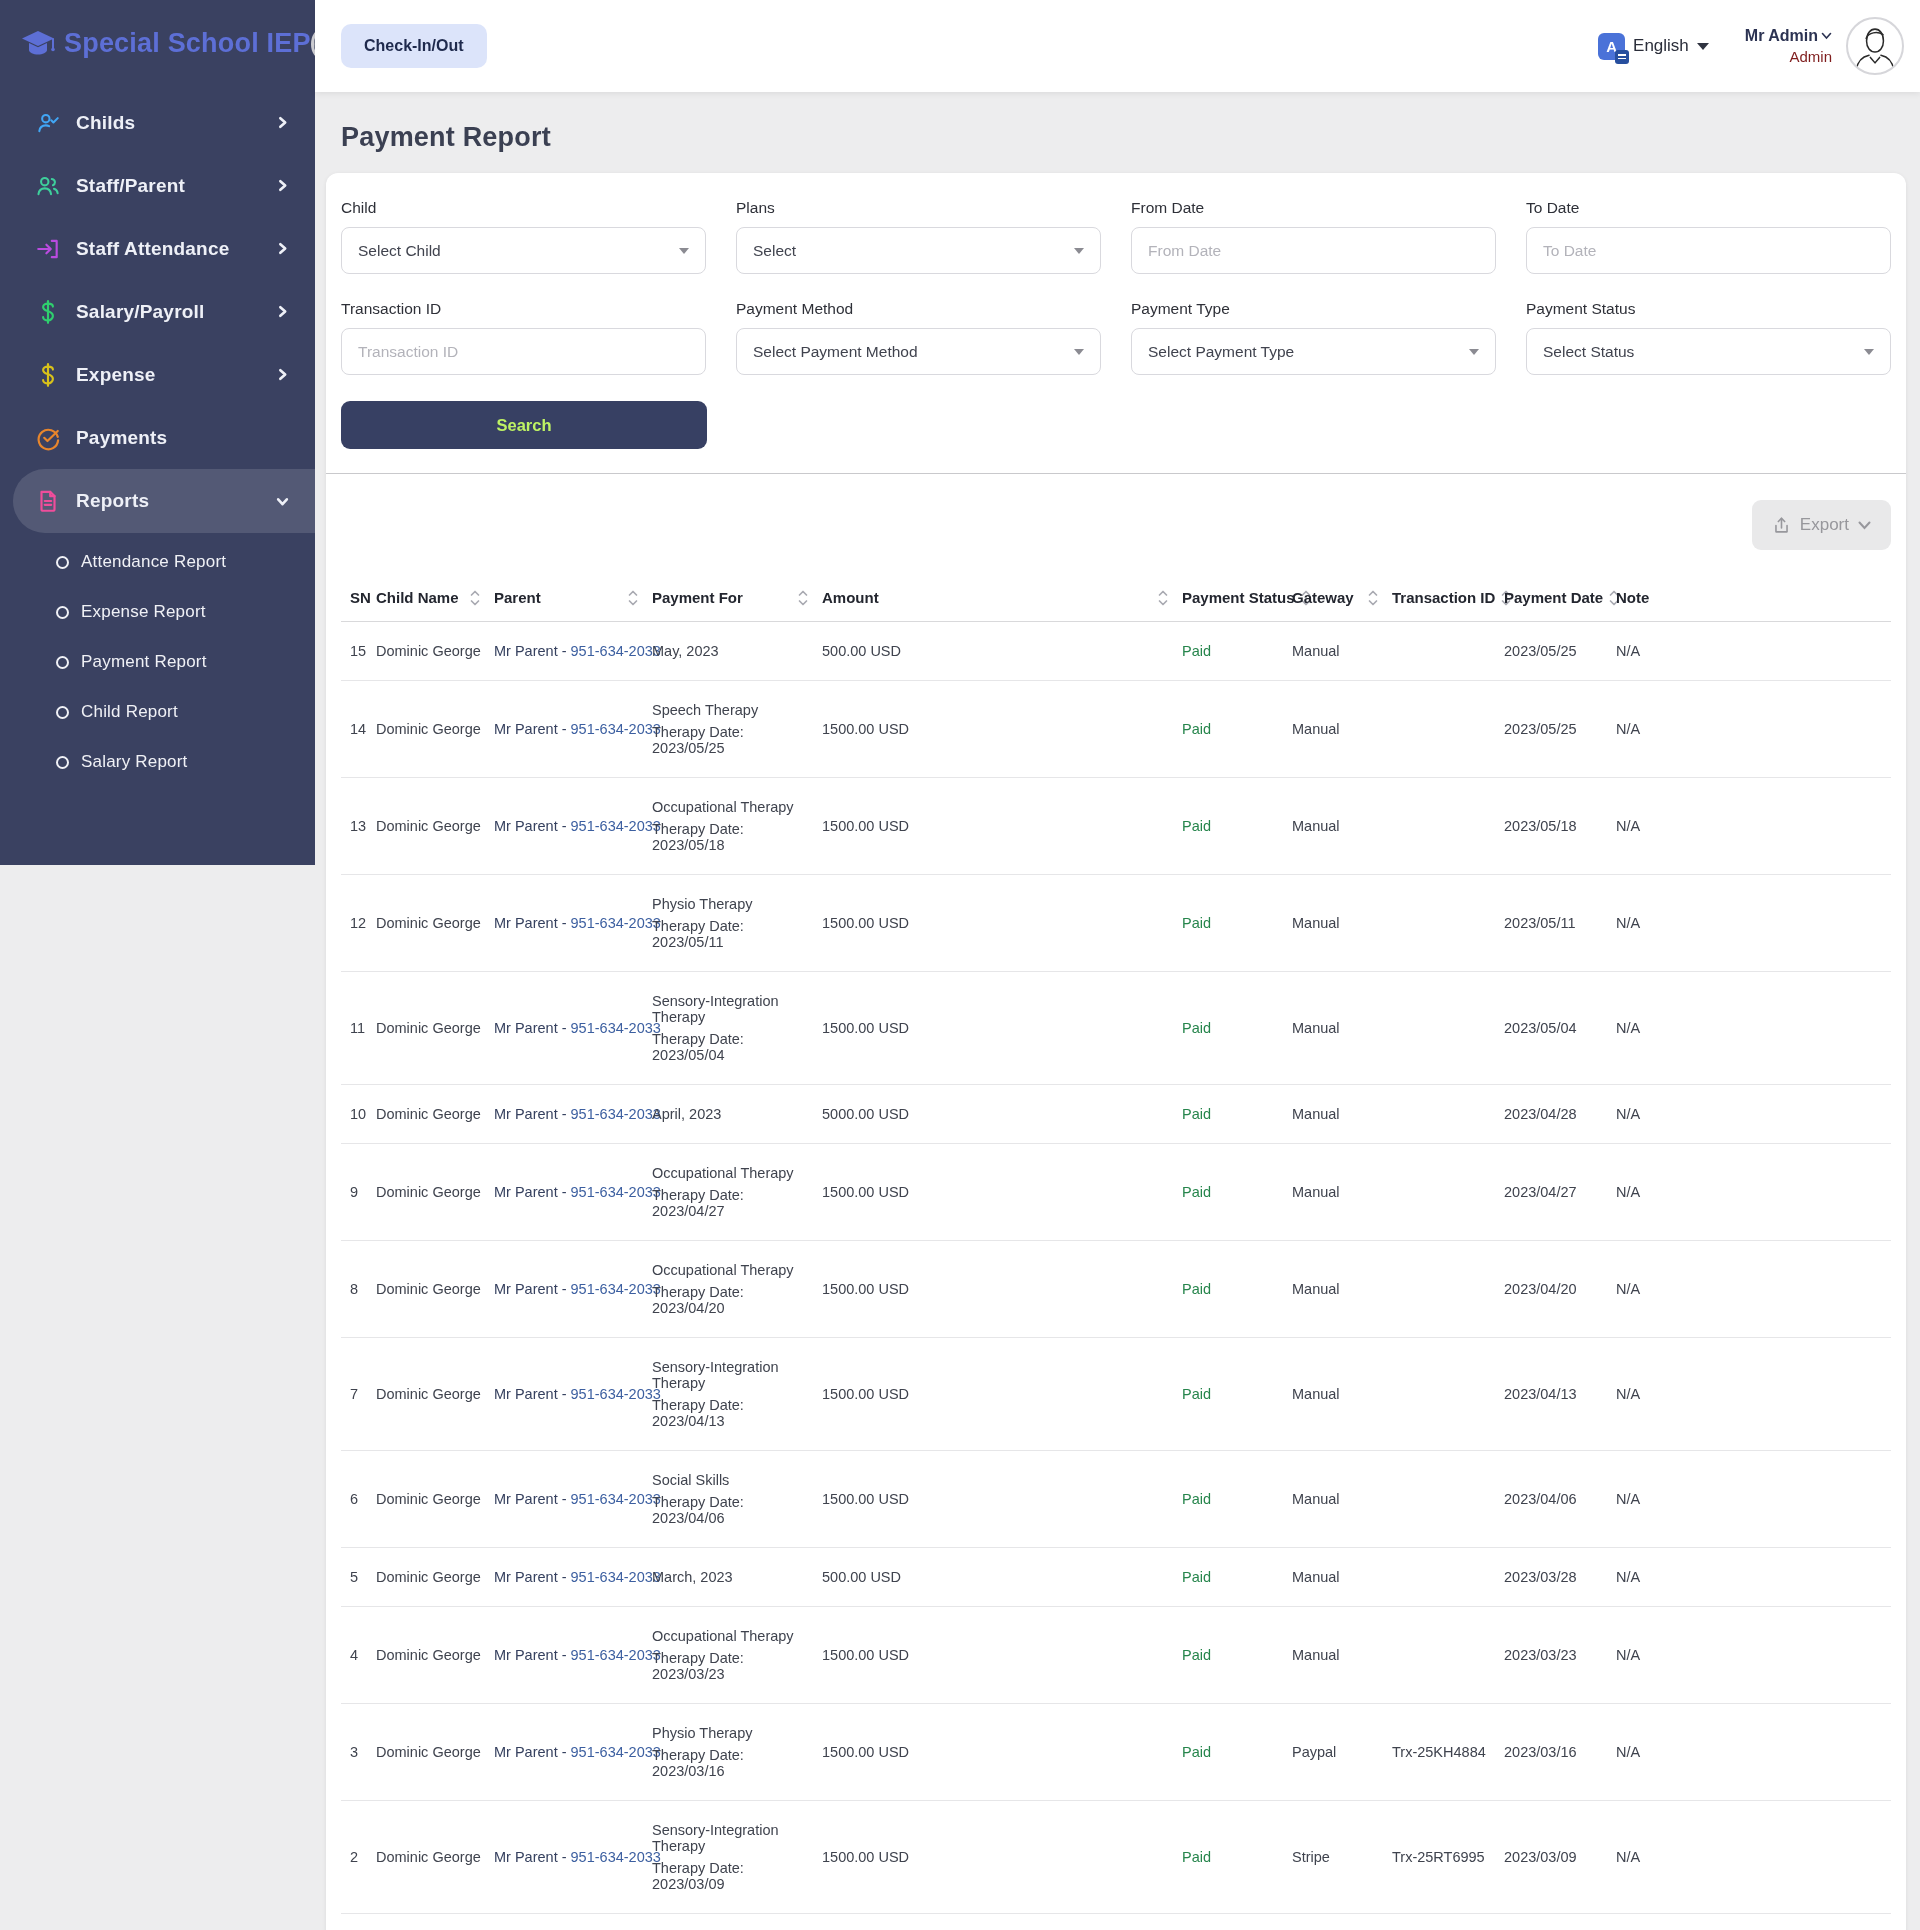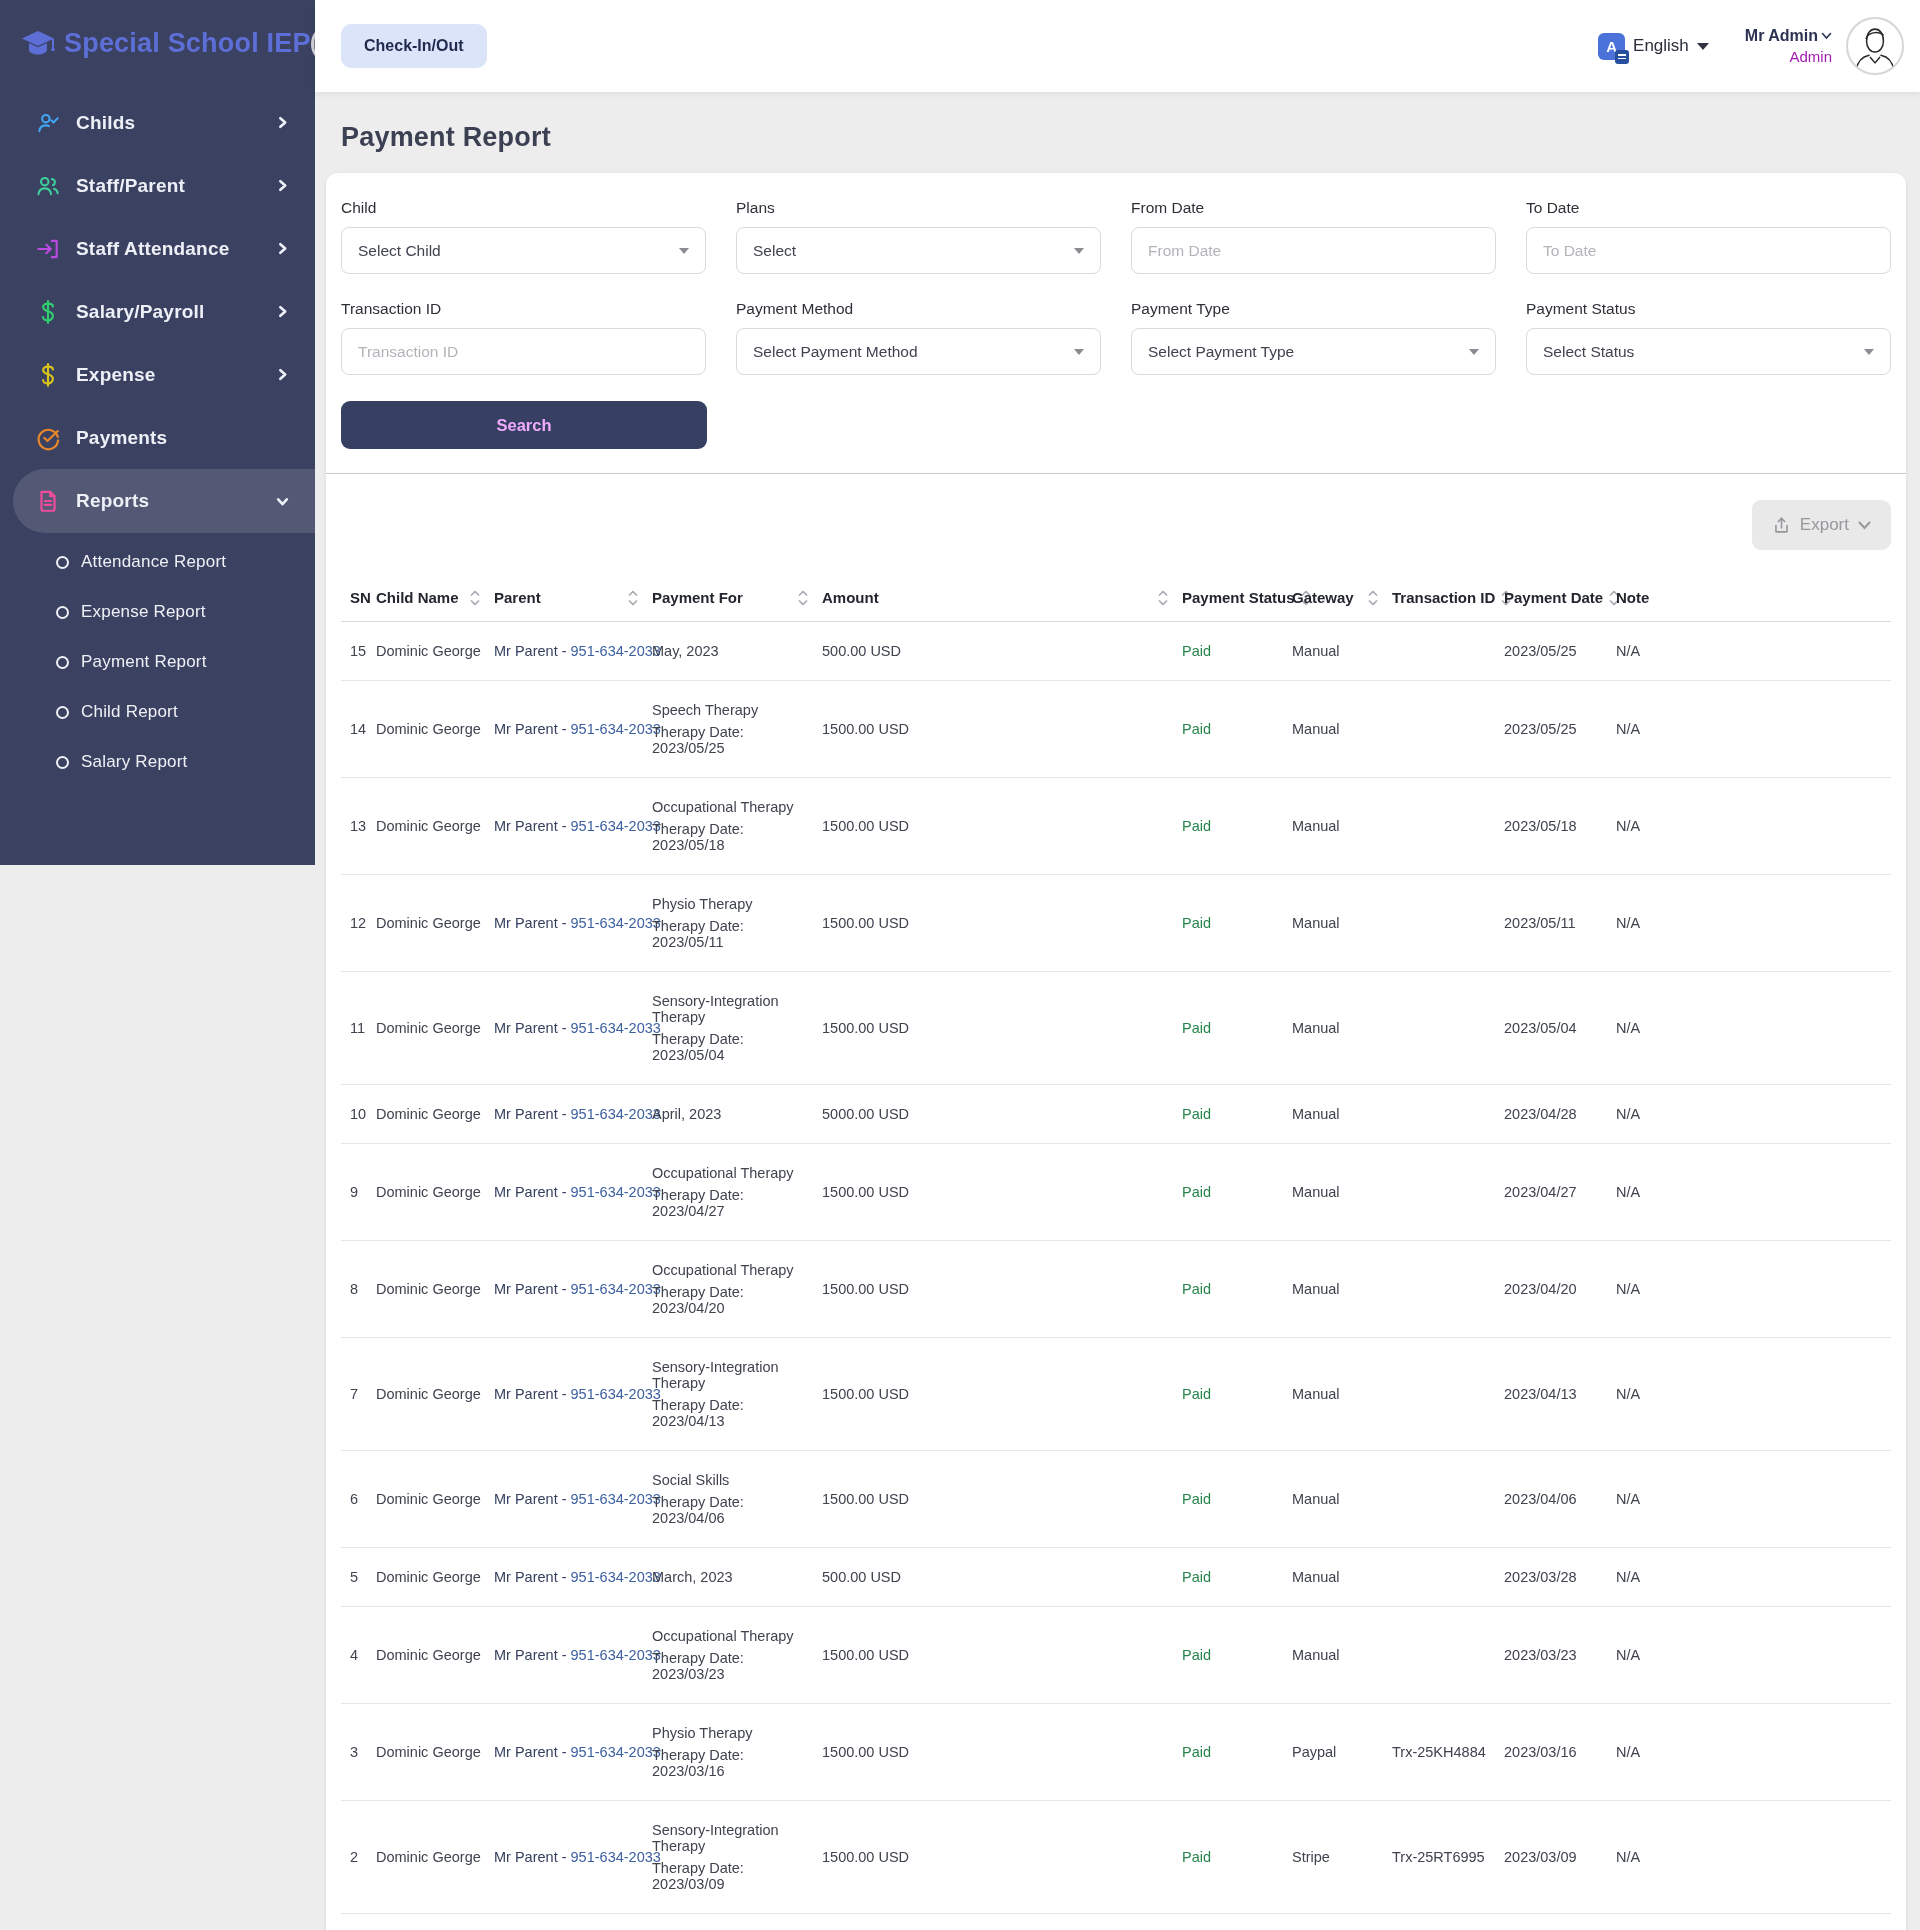--- a/index.html
+++ b/index.html
@@ -37,39 +37,39 @@
   .lang-switch { display:flex; align-items:center; gap:8px; cursor:pointer; margin-right:22px; }
   .translate-badge { width:27px; height:27px; background:#4a72d8; border-radius:6px; position:relative;
                      color:#fff; font-weight:bold; font-size:15px; display:flex; align-items:center; justify-content:center; }
   .translate-badge .sub { position:absolute; right:-4px; bottom:-4px; width:14px; height:14px; background:#274f9e;
                           border-radius:3px; display:flex; flex-direction:column; justify-content:center; gap:2px; padding:0 3px; }
   .translate-badge .sub i { display:block; height:1.5px; background:#fff; }
   .lang-label { font-size:17px; color:#2b2e3a; }
   .caret-solid { width:0; height:0; border-left:6px solid transparent; border-right:6px solid transparent; border-top:7px solid #2f3340; }
   .user-block { display:flex; flex-direction:column; align-items:flex-end; cursor:pointer; }
   .user-name { font-size:16px; font-weight:bold; color:#2c3352; display:flex; align-items:center; gap:3px; }
-  .user-role { font-size:15px; color:#a21caf; margin-top:3px; }
+  .user-role { font-size:15px; color:#7f1d1d; margin-top:3px; }
   .avatar { width:58px; height:58px; border-radius:50%; background:#fff; border:2px solid #d6d6da; overflow:hidden; flex:none; cursor:pointer; }
 
   .content { padding:0 14px 0 11px; flex:1; }
   .page-title { font-size:27px; font-weight:bold; color:#3b4052; margin:30px 0 20px 15px; letter-spacing:.2px; }
 
   .card { background:#fff; border-radius:12px; box-shadow:0 1px 4px rgba(0,0,0,.08); padding:26px 15px 20px 15px; }
 
   
   .filters { display:grid; grid-template-columns:repeat(4,1fr); column-gap:30px; row-gap:26px; }
   .fgroup label { display:block; font-size:15.5px; color:#2e3038; margin-bottom:10px; font-weight:500; }
   .selectbox { height:47px; border:1px solid #d9d9de; border-radius:8px; display:flex; align-items:center;
                padding:0 16px; cursor:pointer; background:#fff; }
   .selectbox .sel-text { font-size:15.5px; color:#40434e; flex:1; }
   .caret { width:0; height:0; border-left:5px solid transparent; border-right:5px solid transparent; border-top:6px solid #8b8b92; }
   .tinput { width:100%; height:47px; border:1px solid #d9d9de; border-radius:8px; padding:0 16px; font-size:15.5px;
             color:#40434e; font-family:inherit; outline:none; }
   .tinput::placeholder { color:#b3b3ba; }
-  .search-btn { margin-top:26px; width:366px; height:48px; background:#374063; color:#f0abfc; font-weight:bold;
+  .search-btn { margin-top:26px; width:366px; height:48px; background:#374063; color:#bef264; font-weight:bold;
                 font-size:16.5px; border:none; border-radius:9px; cursor:pointer; font-family:inherit; }
   .card-divider { border:none; border-top:1px solid #c9c9cc; margin:24px -15px 0 -15px; }
 
   
   .toolbar-row { display:flex; justify-content:flex-end; margin-top:26px; }
   .export-btn { display:flex; align-items:center; gap:9px; background:#e9e9ea; border:none; border-radius:9px;
                 padding:0 20px; height:50px; color:#97979c; font-size:17px; cursor:pointer; font-family:inherit; }
 
   
   .ptable { margin-top:24px; }

